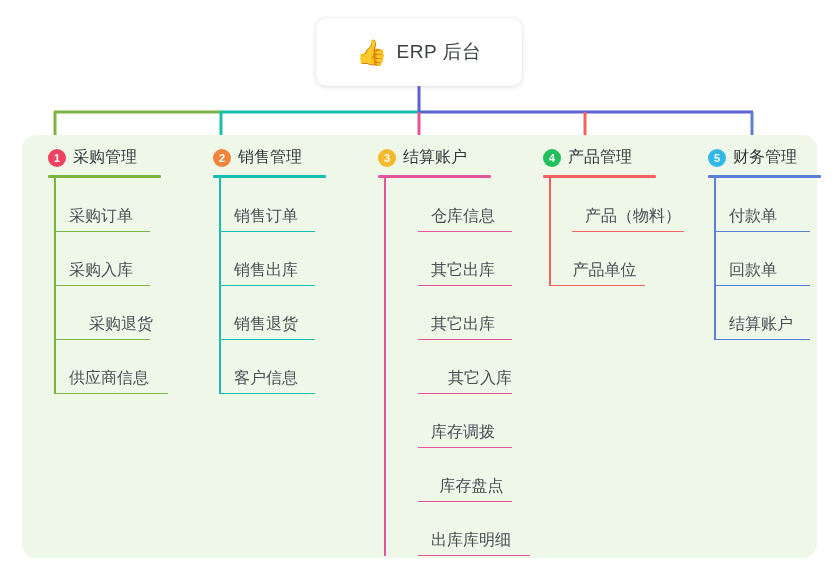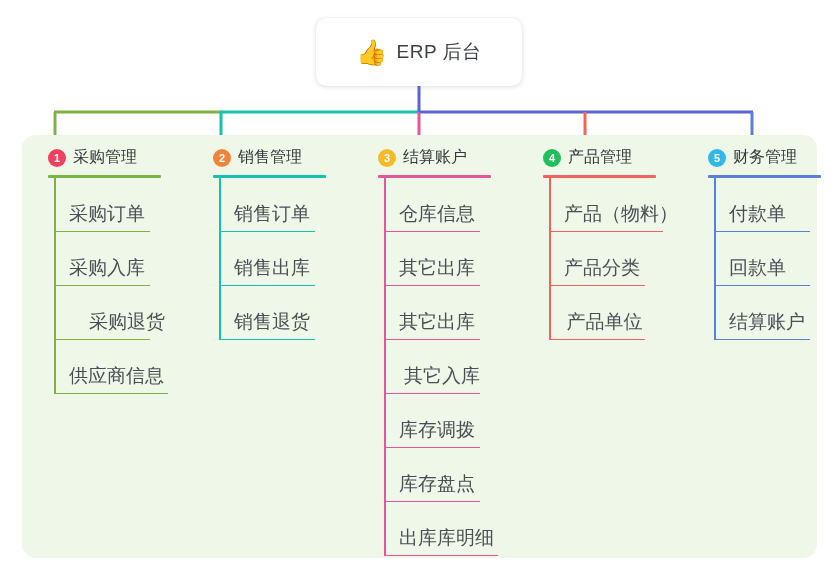--- a/index.html
+++ b/index.html
@@ -126,21 +126,21 @@
     box-sizing: border-box;
     border-bottom-width: 1.5px;
     border-bottom-style: solid;
     width: 94px;
     display: flex;
     align-items: flex-end;
     padding-left: 13px;
     padding-bottom: 4px;
   }
   .leaf-label {
-    font-size: 19px;
+    font-size: 16px;
     color: #4a4f55;
     white-space: nowrap;
   }
   .leaf.wide { width: 112px; }
 </style>
 </head>
 <body>
 
 <div id="canvas">
 
@@ -197,64 +197,64 @@
         <div class="leaves" style="border-left-color: rgb(23, 191, 174);">
           <div class="leaf" style="border-bottom-color: rgb(23, 191, 174); text-align: center;">
             <span class="leaf-label">销售订单</span>
           </div>
           <div class="leaf" style="border-bottom-color: rgb(23, 191, 174);">
             <span class="leaf-label">销售出库</span>
           </div>
           <div class="leaf" style="border-bottom-color: rgb(23, 191, 174);">
             <span class="leaf-label">销售退货</span>
           </div>
+          <div class="leaf" style="border-bottom-color: rgb(23, 191, 174);">
+            <span class="leaf-label">客户信息</span>
+          </div>
         </div>
       </div>
       <div class="column">
         <div class="col-head">
           <span class="badge" style="background: rgb(245, 185, 43);">3</span>
           <span class="col-title">结算账户</span>
         </div>
         <div class="col-rule" style="background: rgb(229, 85, 154);"></div>
-        <div class="leaves" style="border-left-color: rgb(229, 85, 154);">
+        <div class="leaves" style="border-left-color: rgb(229, 85, 154); padding-left: 32px;">
           <div class="leaf" style="border-bottom-color: rgb(229, 85, 154);">
             <span class="leaf-label">仓库信息</span>
           </div>
           <div class="leaf" style="border-bottom-color: rgb(229, 85, 154);">
             <span class="leaf-label">其它出库</span>
           </div>
           <div class="leaf" style="border-bottom-color: rgb(229, 85, 154);">
             <span class="leaf-label">其它出库</span>
           </div>
           <div class="leaf" style="border-bottom-color: rgb(229, 85, 154); justify-content: flex-end;">
             <span class="leaf-label">其它入库</span>
           </div>
           <div class="leaf" style="border-bottom-color: rgb(229, 85, 154);">
             <span class="leaf-label">库存调拨</span>
           </div>
-          <div class="leaf" style="border-bottom-color: rgb(229, 85, 154);">
+          <div class="leaf" style="border-bottom-color: rgb(229, 85, 154); justify-content: center;">
             <span class="leaf-label">库存盘点</span>
           </div>
           <div class="leaf wide" style="border-bottom-color: rgb(229, 85, 154);">
             <span class="leaf-label">出库库明细</span>
           </div>
         </div>
       </div>
       <div class="column">
         <div class="col-head">
           <span class="badge" style="background: rgb(33, 191, 91);">4</span>
           <span class="col-title">产品管理</span>
         </div>
         <div class="col-rule" style="background: rgb(240, 99, 95);"></div>
         <div class="leaves" style="border-left-color: rgb(240, 99, 95);">
-          <div class="leaf wide" style="border-bottom-color: rgb(240, 99, 95);">
+          <div class="leaf wide" style="border-bottom-color: rgb(240, 99, 95); margin-left: 21px;">
             <span class="leaf-label">产品（物料）</span>
-          </div>
-          <div class="leaf" style="border-bottom-color: rgb(240, 99, 95);">
-            <span class="leaf-label">产品分类</span>
           </div>
           <div class="leaf" style="border-bottom-color: rgb(240, 99, 95); justify-content: center;">
             <span class="leaf-label">产品单位</span>
           </div>
         </div>
       </div>
       <div class="column">
         <div class="col-head">
           <span class="badge" style="background: rgb(50, 184, 232);">5</span>
           <span class="col-title">财务管理</span>

